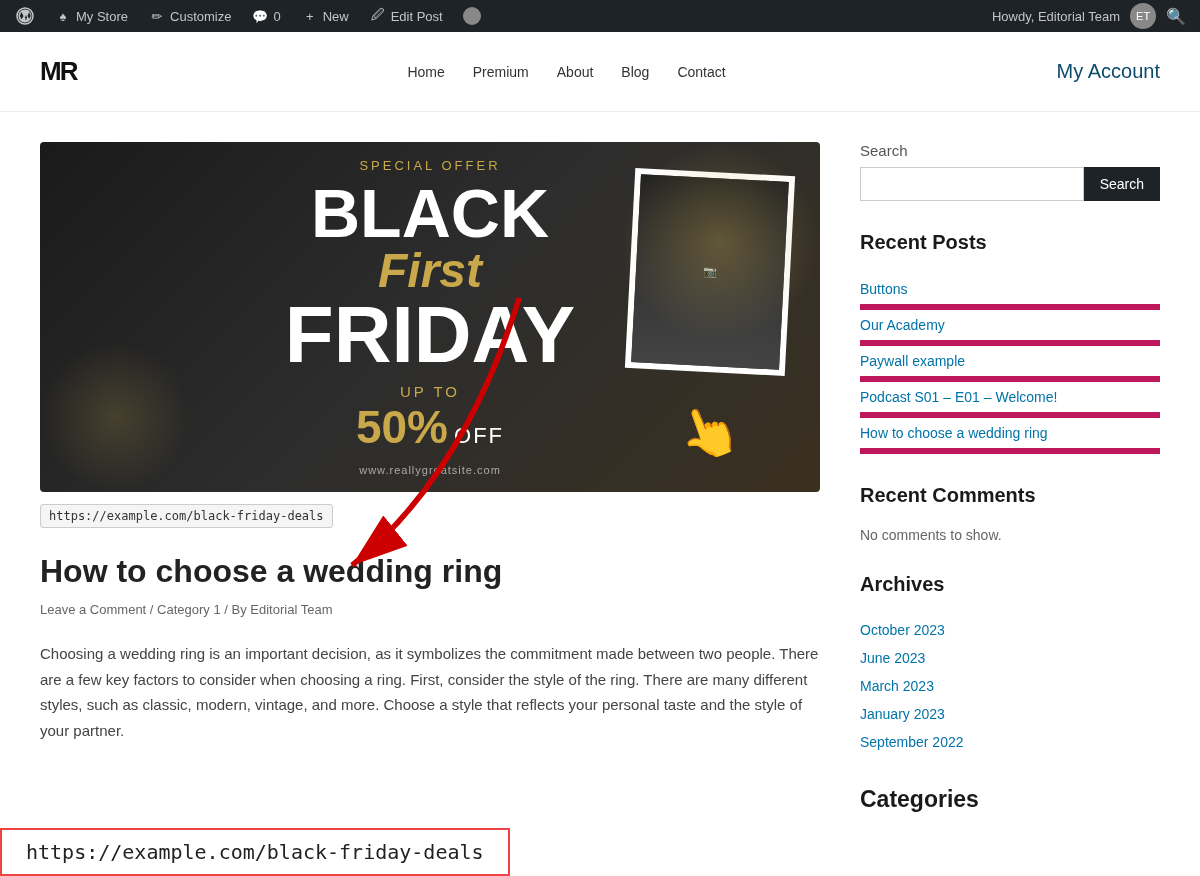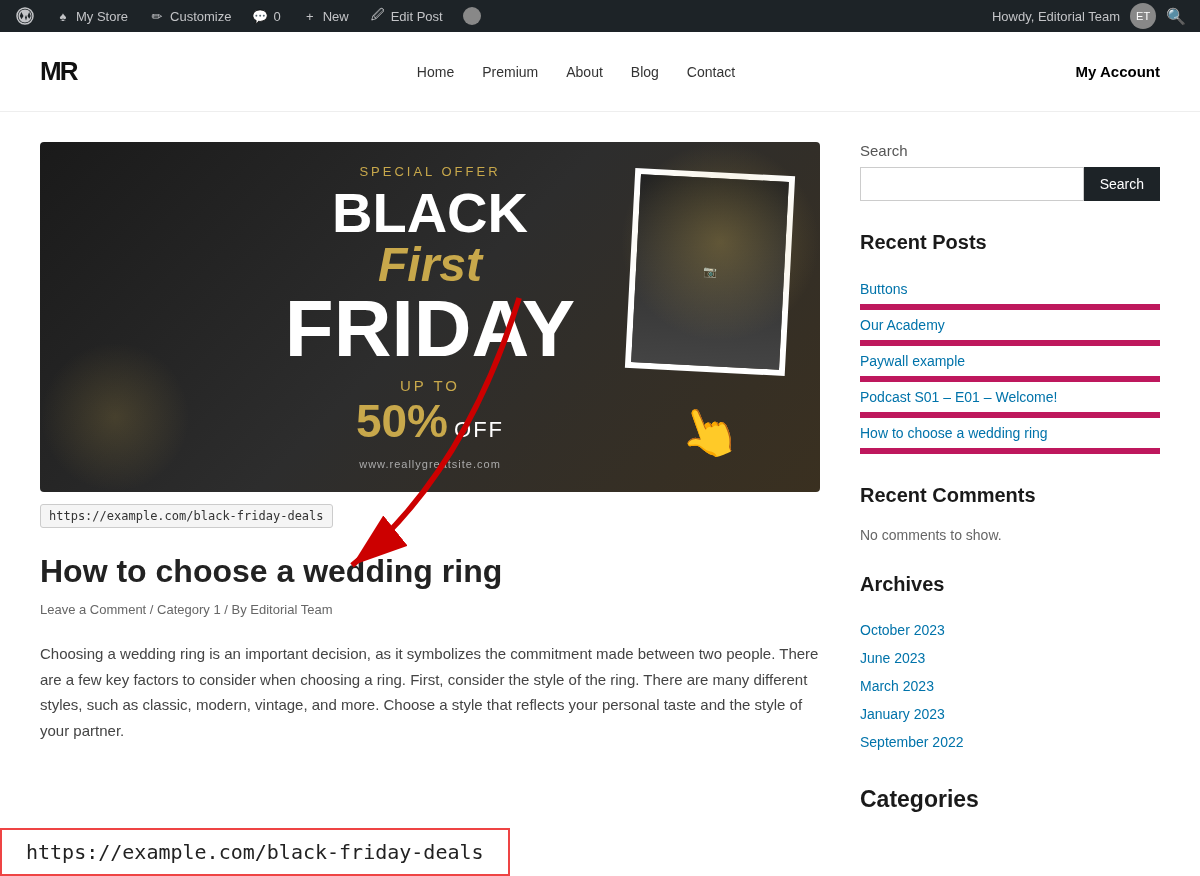--- a/index.html
+++ b/index.html
@@ -62,21 +62,21 @@
       letter-spacing: -1px;
     }
     .site-nav { display: flex; gap: 28px; align-items: center; }
     .nav-item {
       font-size: 14px;
       color: #333;
       text-decoration: none;
       cursor: pointer;
       font-weight: 500;
     }
-    .nav-account { font-size: 15px; color: #000000; cursor: pointer; font-weight: 700; }
+    .nav-account { font-size: 20px; color: #0c4a6e; cursor: pointer; font-weight: 400; }
 
     
     .main-layout {
       max-width: 1160px;
       margin: 0 auto;
       padding: 30px 20px;
       display: grid;
       grid-template-columns: 1fr 300px;
       gap: 40px;
     }
@@ -95,21 +95,21 @@
       justify-content: center;
       color: #fff;
     }
     .hero-special-offer {
       font-size: 13px;
       letter-spacing: 3px;
       color: #c8a84b;
       text-transform: uppercase;
       margin-bottom: 6px;
     }
-    .hero-black { font-size: 56px; font-weight: 900; color: #fff; line-height: 1; }
+    .hero-black { font-size: 68px; font-weight: 900; color: #fff; line-height: 1; }
     .hero-sale {
       font-size: 48px;
       font-style: italic;
       color: #c8a84b;
       font-weight: 700;
       line-height: 1;
     }
     .hero-friday { font-size: 80px; font-weight: 900; color: #fff; line-height: 1; text-align: right; }
     .hero-up-to { font-size: 15px; letter-spacing: 3px; color: #c8a84b; margin-top: 8px; text-transform: uppercase; }
     .hero-percent { font-size: 46px; font-weight: 900; color: #c8a84b; }

